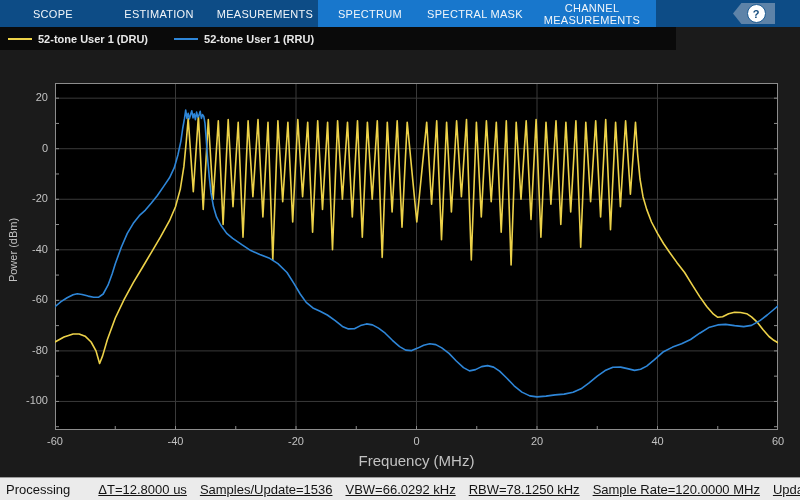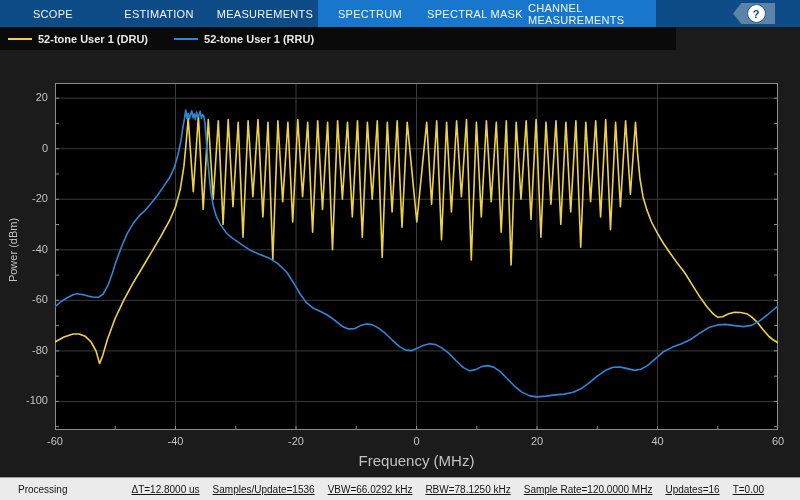--- a/index.html
+++ b/index.html
@@ -2,21 +2,21 @@
 <html><head>
 <meta charset="utf-8">
 <style>
   html,body{margin:0;padding:0;background:#000;}
   .app{position:relative;width:800px;height:500px;overflow:hidden;
        font-family:"Liberation Sans",sans-serif;background:#1B1B1B;}
   
   .toolbar{position:absolute;top:0;left:0;width:800px;height:27px;background:#0D4C86;display:flex;}
   .tab{height:27px;display:flex;align-items:center;justify-content:center;
        color:#F2F6FA;font-size:11px;letter-spacing:.3px;cursor:pointer;flex:0 0 auto;}
-  .tab.hl{background:#1877CC;}
+  .tab.hl{background:#1877CC;text-align:center;}
   .tab:nth-child(1){width:106px}.tab:nth-child(2){width:106px}.tab:nth-child(3){width:106px}
   .tab:nth-child(4){width:104px}.tab:nth-child(5){width:106px}.tab:nth-child(6){width:128px}
   .help-tag{position:absolute;right:25px;top:3px;width:42px;height:21px;background:#5E83A8;
        clip-path:polygon(0 50%,20% 0,100% 0,100% 100%,20% 100%);
        display:flex;align-items:center;justify-content:center;cursor:pointer;}
   .help-circle{width:17px;height:17px;border-radius:50%;background:#fff;border:1px solid #1d5c94;
        display:flex;align-items:center;justify-content:center;
        font-size:11px;font-weight:bold;color:#154d7e;margin-left:4px;}
   
   .legendbar{position:absolute;top:27px;left:0;width:676px;height:23px;background:#0A0A0A;
@@ -34,21 +34,21 @@
        font-size:11px;color:#C2C2C2;transform:rotate(-90deg);}
   .xlabel{position:absolute;left:55px;top:402px;width:723px;text-align:center;
        font-size:15px;color:#C2C2C2;}
   .xtick{position:absolute;width:34px;text-align:center;font-size:11px;color:#C2C2C2;top:0;}
   .ytick{position:absolute;width:46px;text-align:right;font-size:11px;color:#C2C2C2;left:0;}
   #x-tick-labels{position:absolute;left:55px;top:385px;width:723px;height:14px;}
   #y-tick-labels{position:absolute;left:2px;top:0;width:46px;height:427px;}
   
   .statusbar{position:absolute;bottom:0;left:0;width:800px;height:23px;background:#EBEBEB;
        border-top:1px solid #9B9B9B;box-sizing:border-box;display:flex;align-items:center;
-       font-size:10px;color:#141414;padding-left:18px;white-space:nowrap;overflow:hidden;gap:36px;}
+       font-size:13px;color:#141414;padding-left:6px;white-space:nowrap;overflow:hidden;}
   .status-mode{margin-right:28px;}
   .status-item{margin-right:13px;text-decoration:underline;}
 </style>
 </head>
 <body>
 
 <div class="app">
 
   <div class="toolbar">
 

